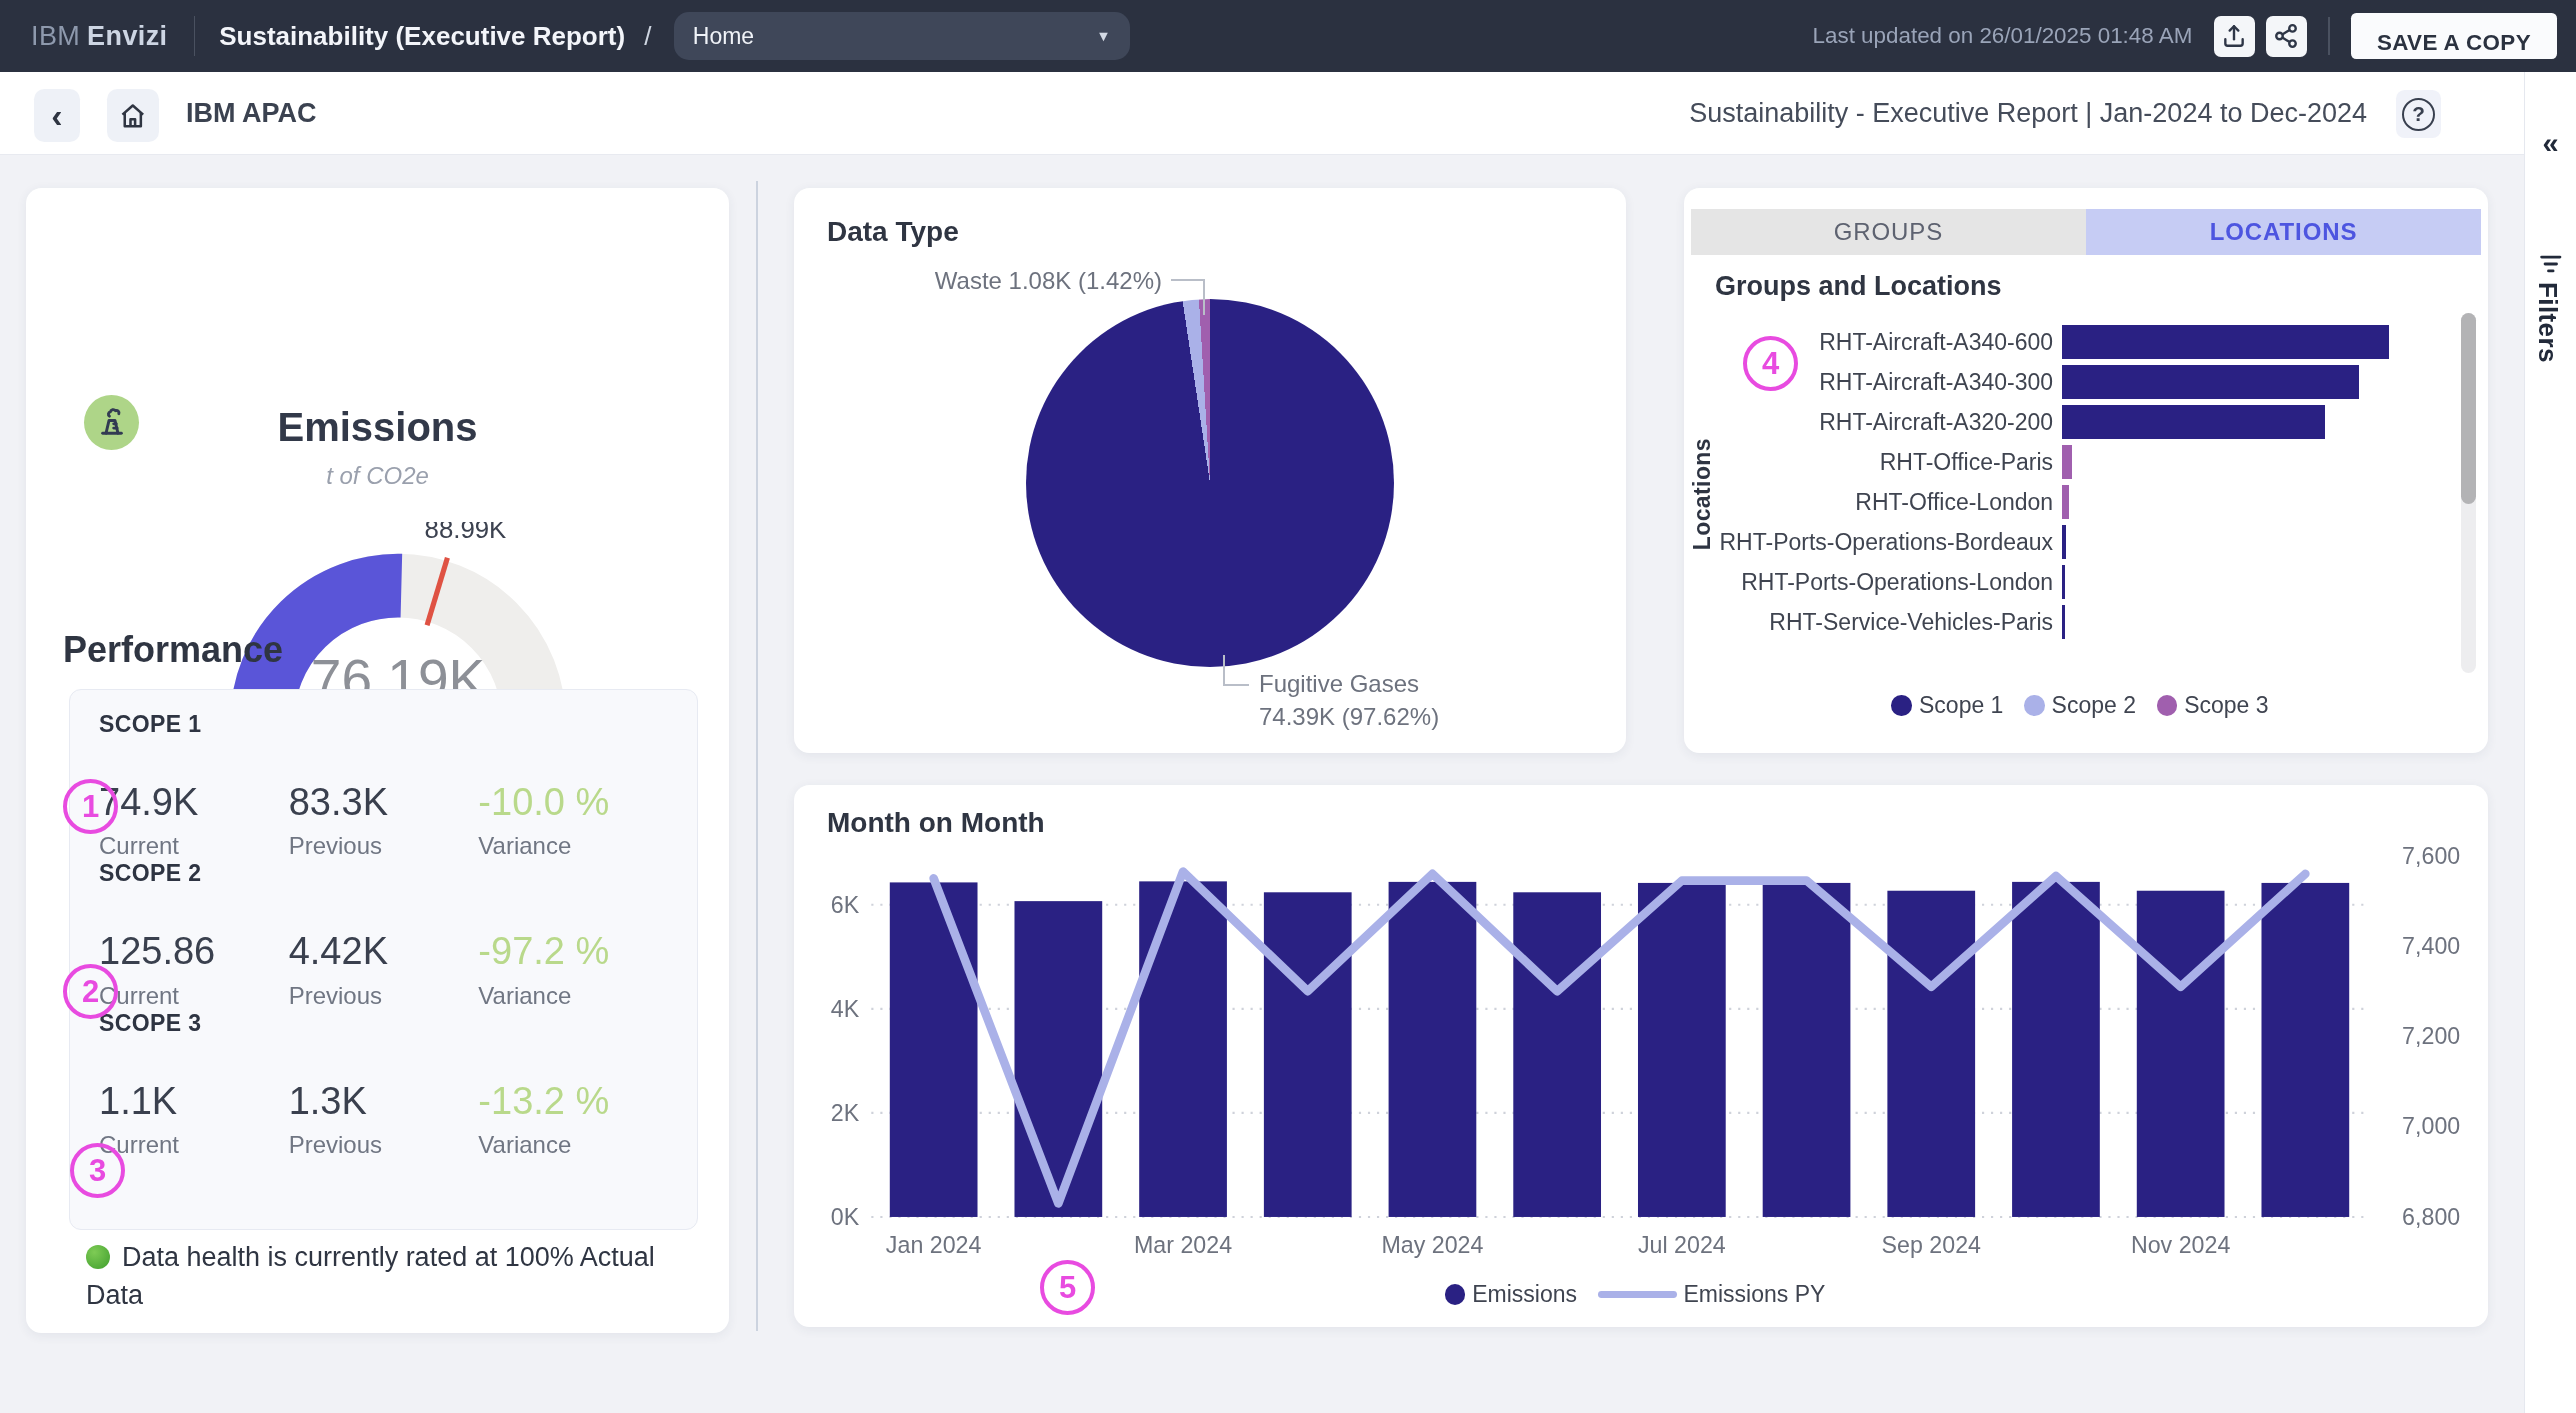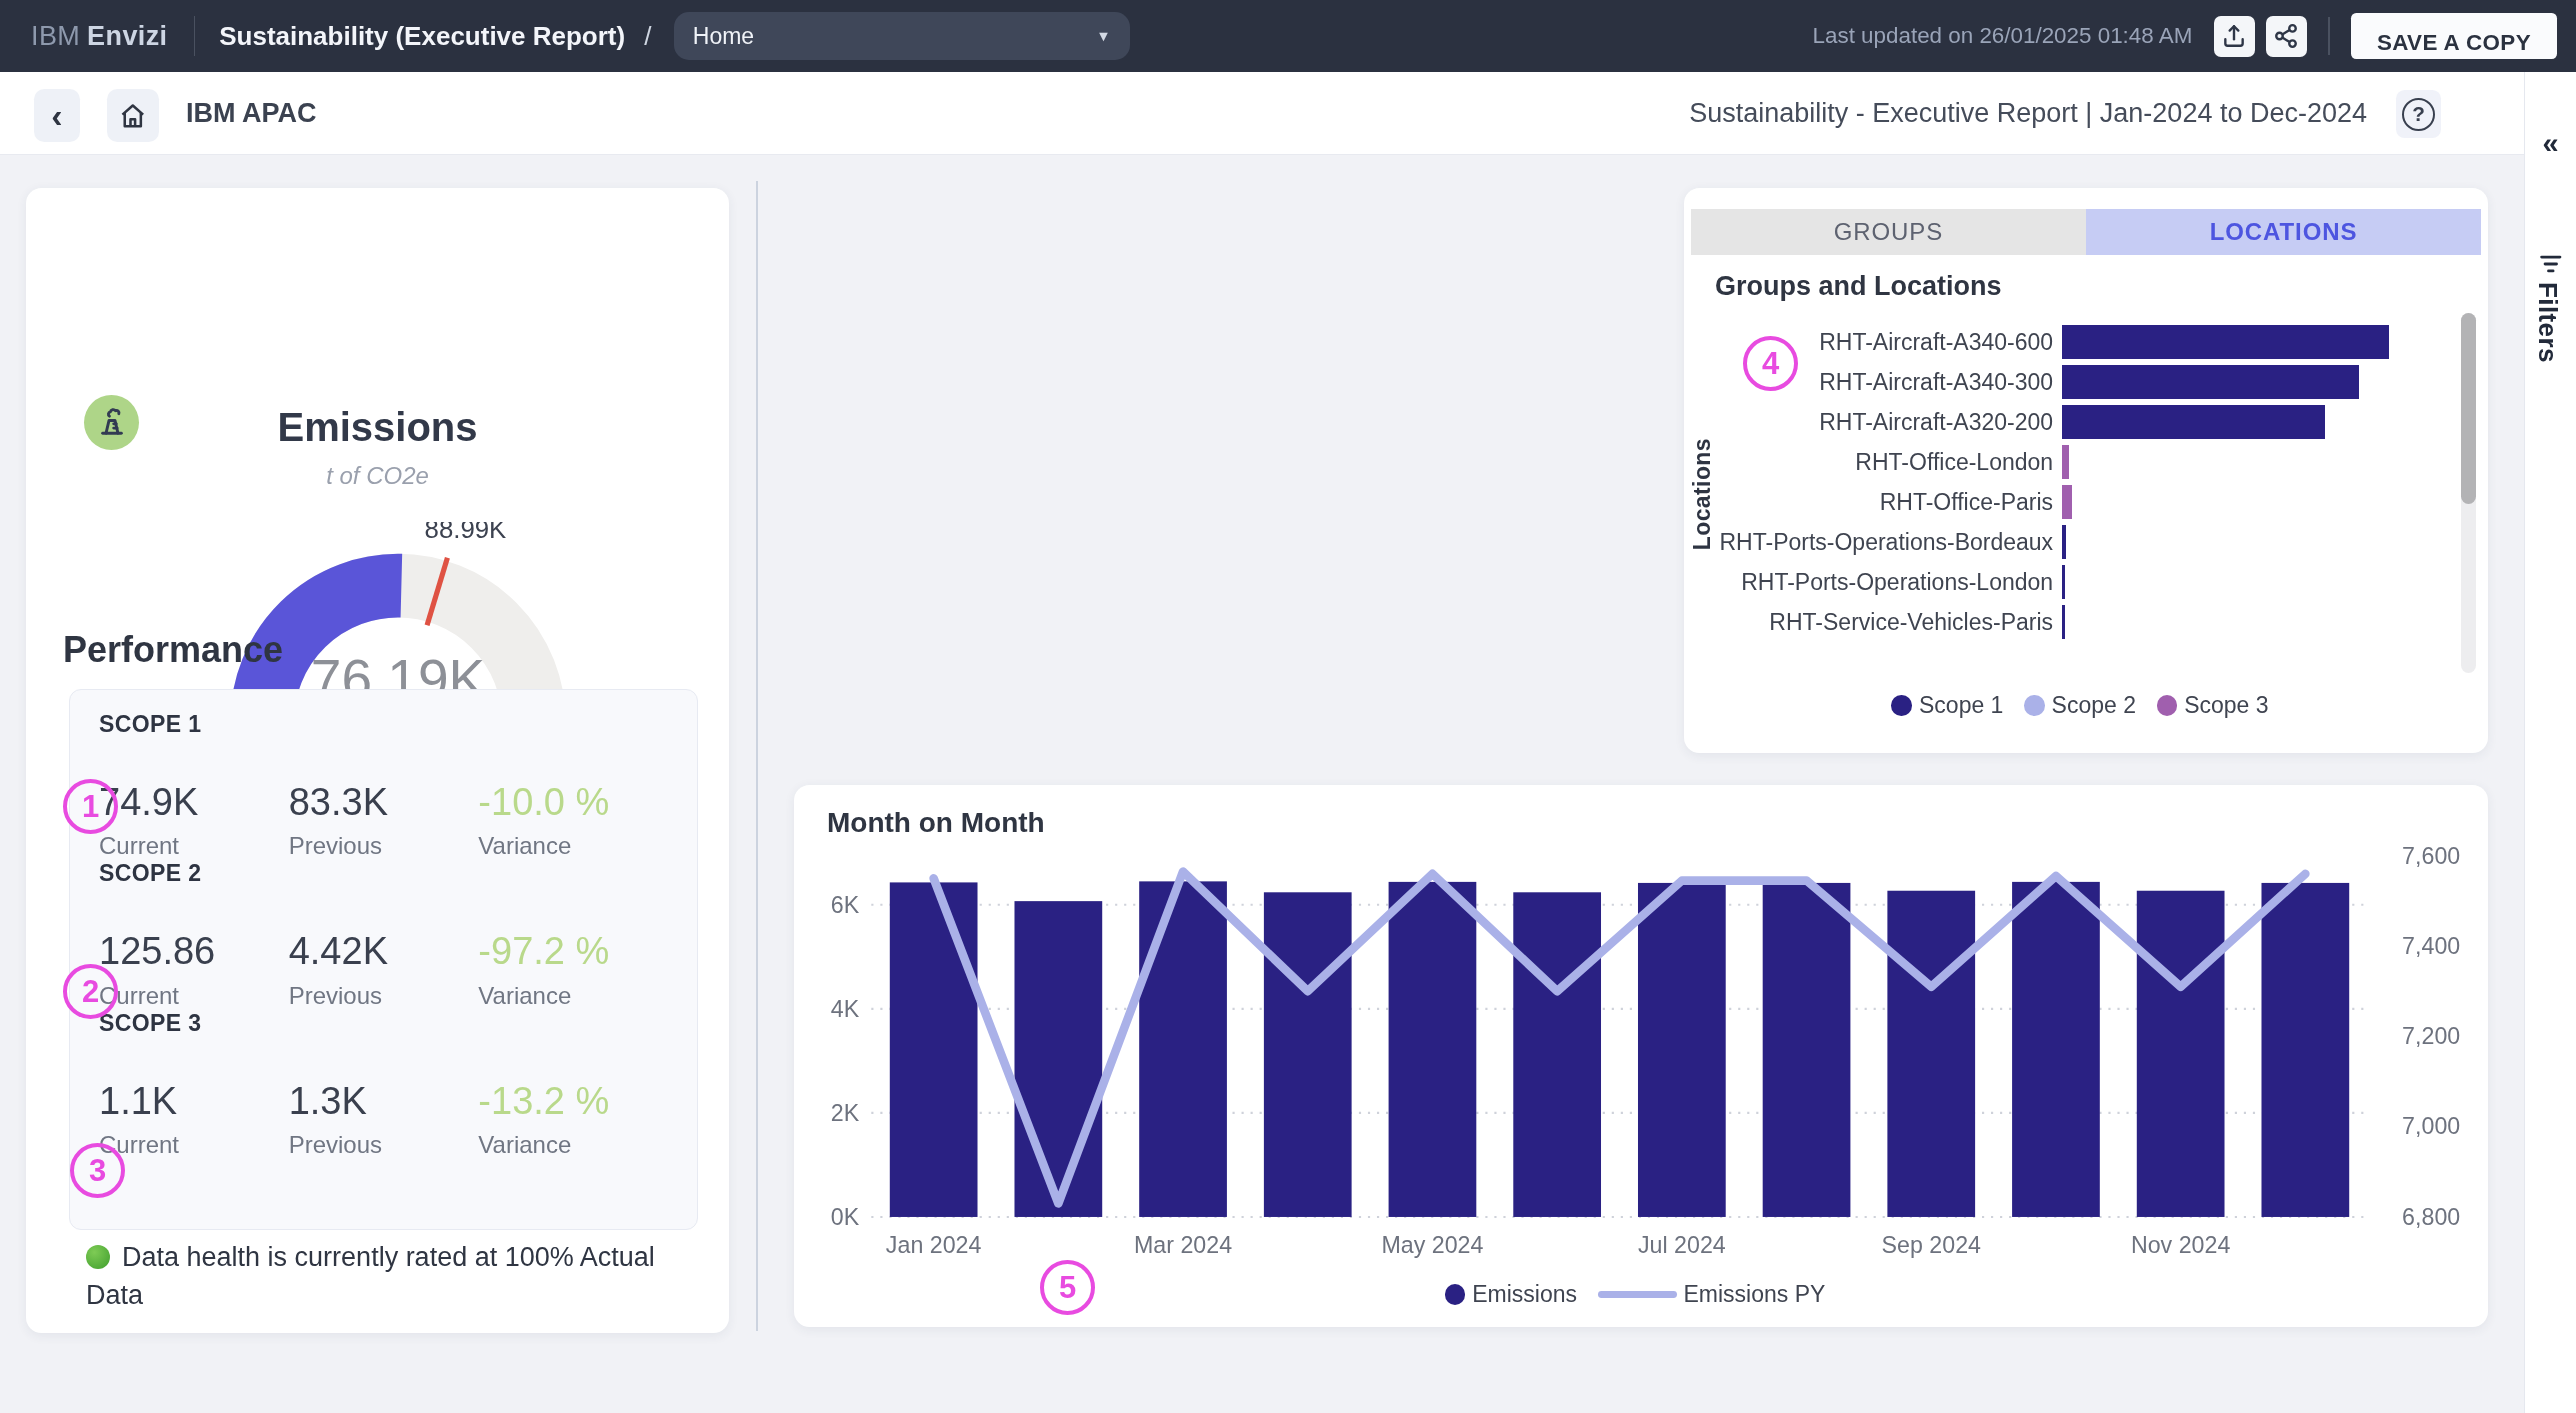--- a/index.html
+++ b/index.html
@@ -246,20 +246,31 @@
               <div class="scope-lbl">Variance</div>
             </div>
         </div>
       </div>
     </div>
     <div class="health">
       <span class="health-dot"></span><span>Data health is currently rated at 100% Actual Data</span>
     </div>
   </div>
 
+  <div class="card" id="datatype-card">
+    <div class="card-title">Data Type</div>
+    <div id="pie" style="background: conic-gradient(rgb(42, 33, 131) 0deg, rgb(42, 33, 131) 351.432deg, rgb(170, 177, 232) 351.432deg, rgb(170, 177, 232) 356.544deg, rgb(160, 95, 174) 356.544deg, rgb(160, 95, 174) 360deg);"></div>
+    <div class="pie-label" id="waste-label">Waste 1.08K (1.42%)</div>
+    <div id="waste-elbow"></div>
+    <div id="fugitive-elbow"></div>
+    <div class="pie-label" id="fugitive-label">
+      <div>Fugitive Gases</div>
+      <div>74.39K (97.62%)</div>
+    </div>
+  </div>
 
   <div class="card" id="locations-card">
     <div class="tabs">
       <div class="tab inactive">GROUPS</div>
       <div class="tab active">LOCATIONS</div>
     </div>
     <div class="loc-heading">Groups and Locations</div>
     <div class="loc-axis-title">Locations</div>
     <div id="loc-rows">
         <div class="loc-row">
@@ -268,26 +279,26 @@
         </div>
         <div class="loc-row">
           <div class="loc-label">RHT-Aircraft-A340-300</div>
           <div class="loc-bar" style="width: 297px; background: rgb(42, 33, 131);"></div>
         </div>
         <div class="loc-row">
           <div class="loc-label">RHT-Aircraft-A320-200</div>
           <div class="loc-bar" style="width: 263px; background: rgb(42, 33, 131);"></div>
         </div>
         <div class="loc-row">
+          <div class="loc-label">RHT-Office-Paris</div>
+          <div class="loc-bar" style="width: 10.3px; background: rgb(160, 95, 174);"></div>
+        </div>
+        <div class="loc-row">
           <div class="loc-label">RHT-Office-London</div>
           <div class="loc-bar" style="width: 6.9px; background: rgb(160, 95, 174);"></div>
-        </div>
-        <div class="loc-row">
-          <div class="loc-label">RHT-Office-Paris</div>
-          <div class="loc-bar" style="width: 10.3px; background: rgb(160, 95, 174);"></div>
         </div>
         <div class="loc-row">
           <div class="loc-label">RHT-Ports-Operations-Bordeaux</div>
           <div class="loc-bar" style="width: 4.3px; background: rgb(42, 33, 131);"></div>
         </div>
         <div class="loc-row">
           <div class="loc-label">RHT-Ports-Operations-London</div>
           <div class="loc-bar" style="width: 3.4px; background: rgb(42, 33, 131);"></div>
         </div>
         <div class="loc-row">

